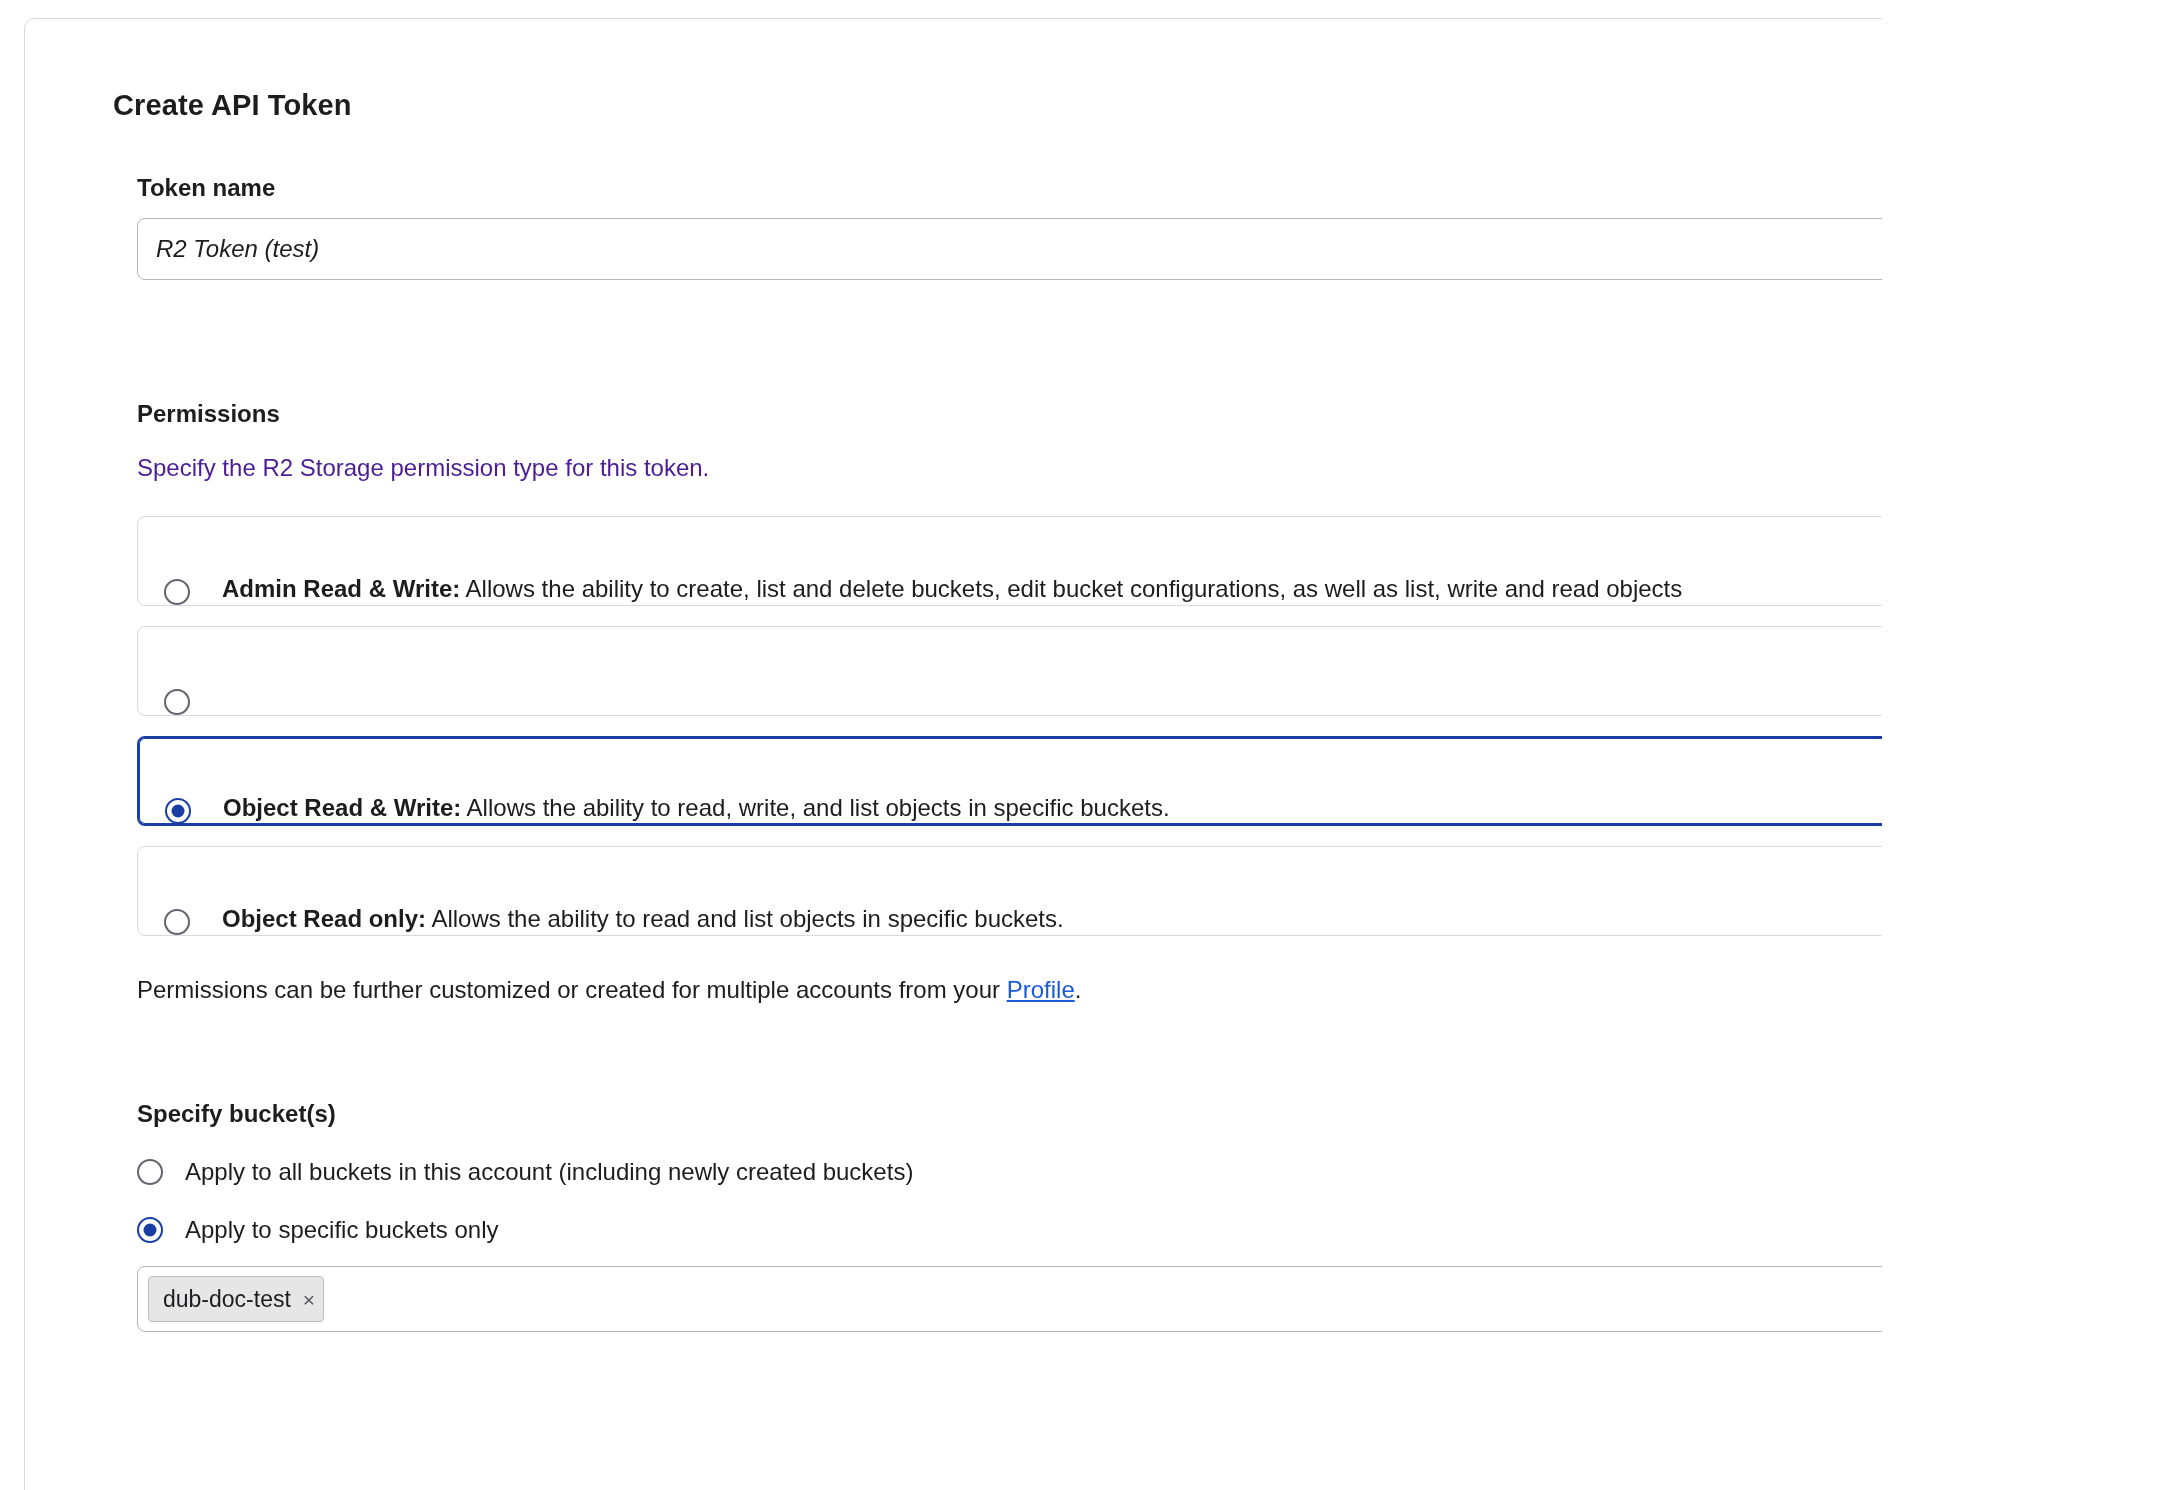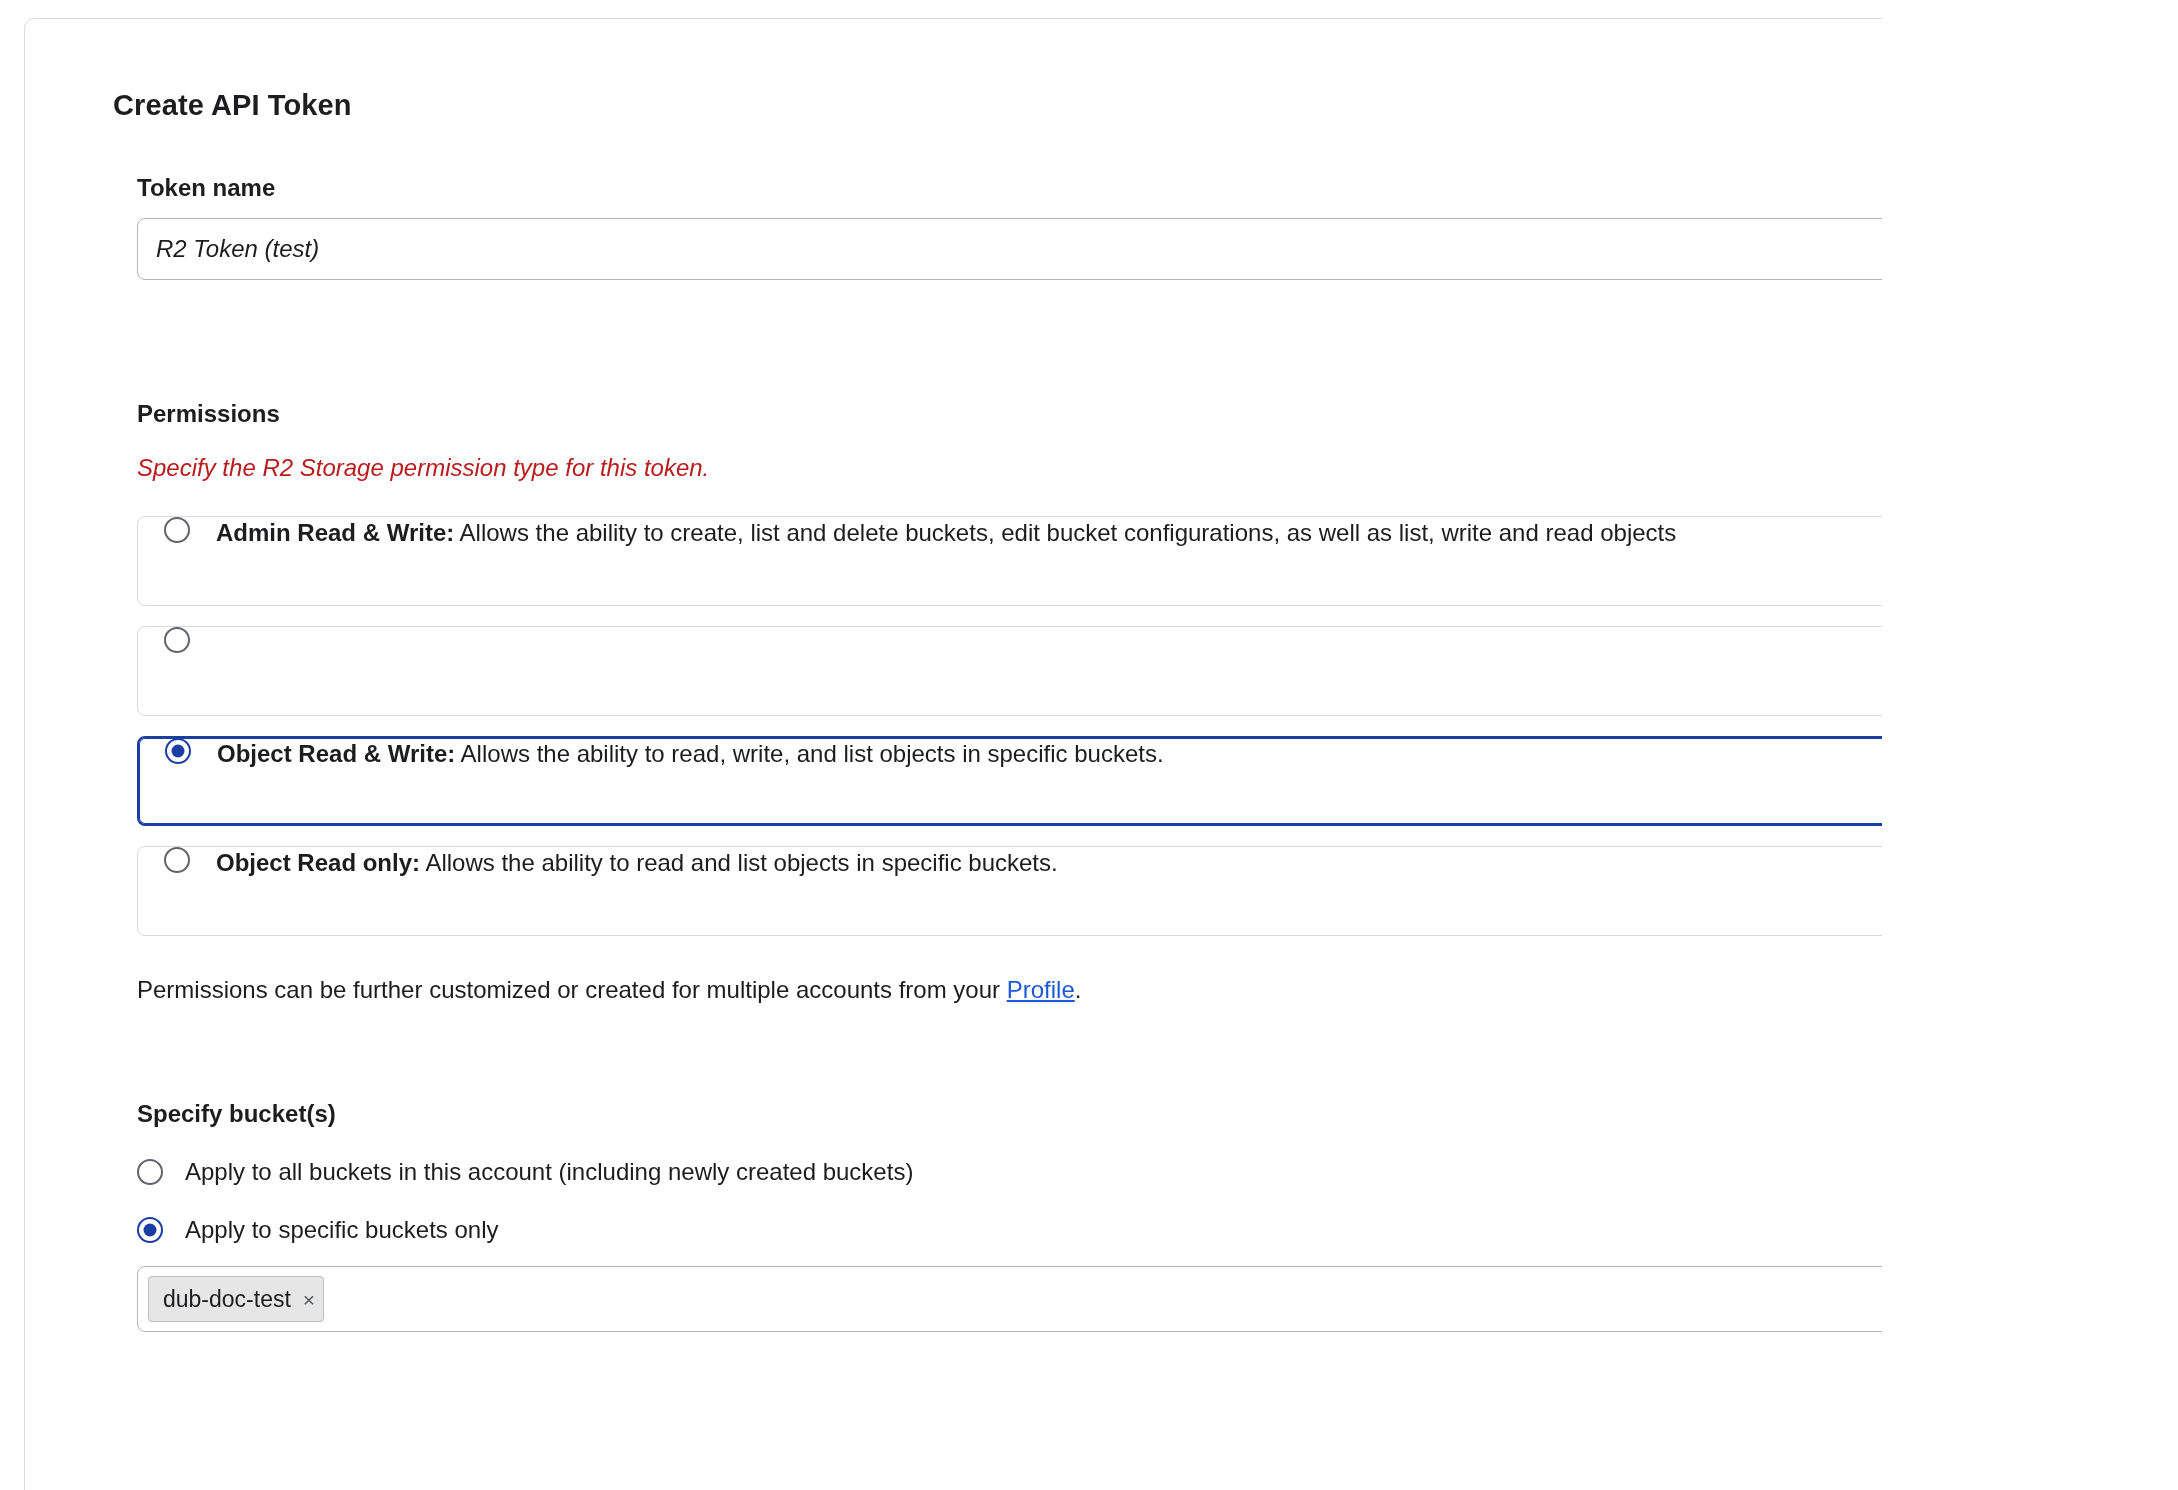--- a/index.html
+++ b/index.html
@@ -63,37 +63,37 @@
     font-style: italic;
   }
   .perm-heading {
     font-size: 24px;
     font-weight: bold;
     margin-top: 120px;
     margin-bottom: 0;
   }
   .perm-desc {
     font-size: 24px;
-    color: #b91c1c;
+    color: #4c1d95;
     margin-top: 26px;
     margin-bottom: 0;
-    font-style: italic;
   }
   .radio-card {
     box-sizing: border-box;
     display: flex;
-    align-items: flex-start;
+    align-items: flex-end;
     width: 100%;
     min-height: 90px;
     border: 1px solid #d9dade;
     border-radius: 8px;
     margin-top: 20px;
     padding: 0 26px;
     background: #ffffff;
     cursor: pointer;
+    gap: 6px;
   }
   .radio-card.first { margin-top: 34px; }
   .radio-card.selected {
     border: 2px solid #1b3ea5;
     box-shadow: 0 0 0 1px #1b3ea5 inset;
   }
   .radio {
     flex: 0 0 auto;
     width: 26px;
     height: 26px;

